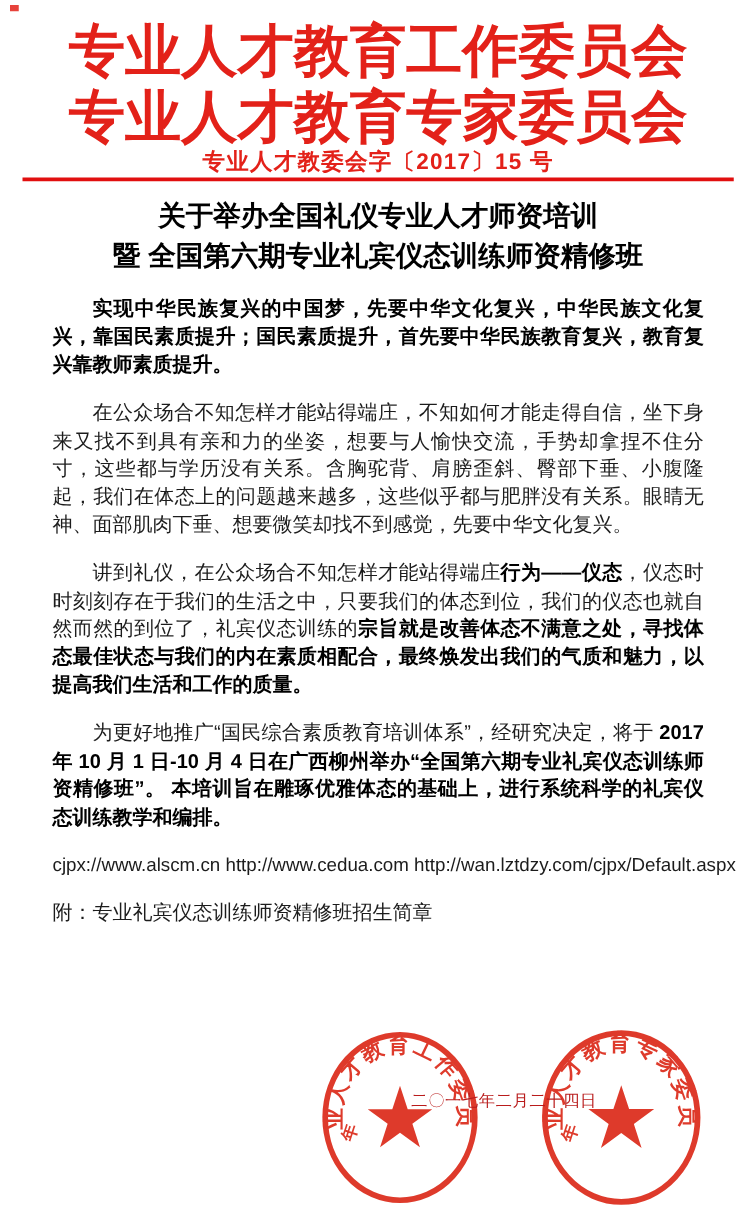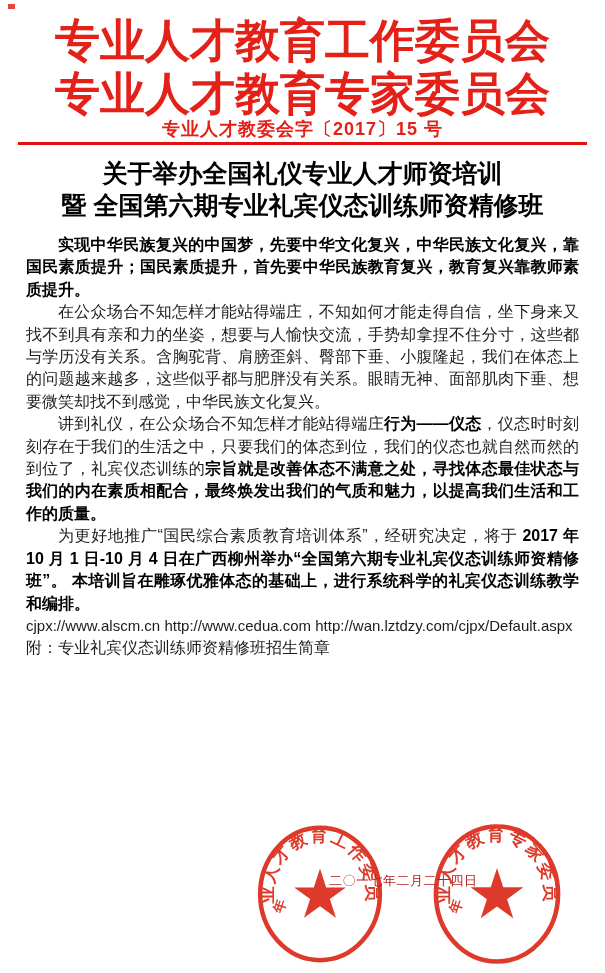--- a/index.html
+++ b/index.html
@@ -15,27 +15,27 @@
     font-size:45px;white-space:nowrap;
   }
   .org1{line-height:58px}
   .org2{line-height:48px}
   .doc-no{
     text-align:center;color:#e32119;font-weight:bold;font-size:18px;line-height:17px;
     margin-top:3px;letter-spacing:1px;
   }
   .red-rule{height:3px;background:#e10f0f;margin:4px 18px 0 18px}
   .title{
-    margin-top:12px;text-align:center;font-weight:bold;font-size:25px;line-height:32px;color:#000;
+    margin-top:12px;text-align:center;font-weight:bold;font-size:22px;line-height:32px;color:#000;
   }
   .doc-body{
     margin:13px 26px 0 26px;font-size:16px;line-height:22.4px;
     text-align:justify;color:#1c1c1c;
   }
-  .doc-body p{margin:0;padding:0}
+  .doc-body p{margin:16px;padding:0}
   .ind{text-indent:2em}
   .b{font-weight:bold;color:#000}
   .links-line{white-space:nowrap;font-size:15px;text-align:left}
   .url{cursor:pointer}
   .attachment{margin-top:15px;text-align:left}
   .stamp{position:absolute;opacity:.93;z-index:2}
   .stamp-left{left:252px;top:820px;width:136px;height:148px}
   .stamp-right{left:426px;top:820px;width:142px;height:148px}
   .ring{fill:none;stroke:#dc2c1b;stroke-width:5}
   .star{fill:#dc2c1b}
@@ -64,21 +64,21 @@
   <div class="red-rule"></div>
 </div>
 
 <div class="title">
   <div>关于举办全国礼仪专业人才师资培训</div>
   <div>暨 全国第六期专业礼宾仪态训练师资精修班</div>
 </div>
 
 <div class="doc-body" id="bodyContainer">
     <p class="ind"><span class="b">实现中华民族复兴的中国梦，先要中华文化复兴，中华民族文化复兴，靠国民素质提升；国民素质提升，首先要中华民族教育复兴，教育复兴靠教师素质提升。</span></p>
-    <p class="ind"><span>在公众场合不知怎样才能站得端庄，不知如何才能走得自信，坐下身来又找不到具有亲和力的坐姿，想要与人愉快交流，手势却拿捏不住分寸，这些都与学历没有关系。含胸驼背、肩膀歪斜、臀部下垂、小腹隆起，我们在体态上的问题越来越多，这些似乎都与肥胖没有关系。眼睛无神、面部肌肉下垂、想要微笑却找不到感觉，中华民族文化复兴。</span></p>
+    <p class="ind"><span>在公众场合不知怎样才能站得端庄，不知如何才能走得自信，坐下身来又找不到具有亲和力的坐姿，想要与人愉快交流，手势却拿捏不住分寸，这些都与学历没有关系。含胸驼背、肩膀歪斜、臀部下垂、小腹隆起，我们在体态上的问题越来越多，这些似乎都与肥胖没有关系。眼睛无神、面部肌肉下垂、想要微笑却找不到感觉，先要中华文化复兴。</span></p>
     <p class="ind"><span>讲到礼仪，在公众场合不知怎样才能站得端庄</span><span class="b">行为——仪态</span><span>，仪态时时刻刻存在于我们的生活之中，只要我们的体态到位，我们的仪态也就自然而然的到位了，礼宾仪态训练的</span><span class="b">宗旨就是改善体态不满意之处，寻找体态最佳状态与我们的内在素质相配合，最终焕发出我们的气质和魅力，以提高我们生活和工作的质量。</span></p>
     <p class="ind"><span>为更好地推广“国民综合素质教育培训体系”，经研究决定，将于 </span><span class="b">2017 年 10 月 1 日-10 月 4 日在广西柳州举办“全国第六期专业礼宾仪态训练师资精修班”。 本培训旨在雕琢优雅体态的基础上，进行系统科学的礼宾仪态训练教学和编排。</span></p>
     <p class=" links-line"><span class="url">cjpx://www.alscm.cn</span><span> </span><span class="url">http://www.cedua.com</span><span> </span><span class="url">http://wan.lztdzy.com/cjpx/Default.aspx</span></p>
     <p class=" attachment"><span>附：专业礼宾仪态训练师资精修班招生简章</span></p>
   </div>
 
 <svg class="stamp stamp-left" viewBox="0 0 150 160">
   <ellipse class="ring" cx="75" cy="80" rx="66" ry="73"></ellipse>
   <path id="arcL" d="M 25.3 97 A 52 58 0 1 1 124.7 97" fill="none"></path>
   <text class="arc-text"><textPath href="#arcL" startOffset="50%" text-anchor="middle">专业人才教育工作委员会</textPath></text>

